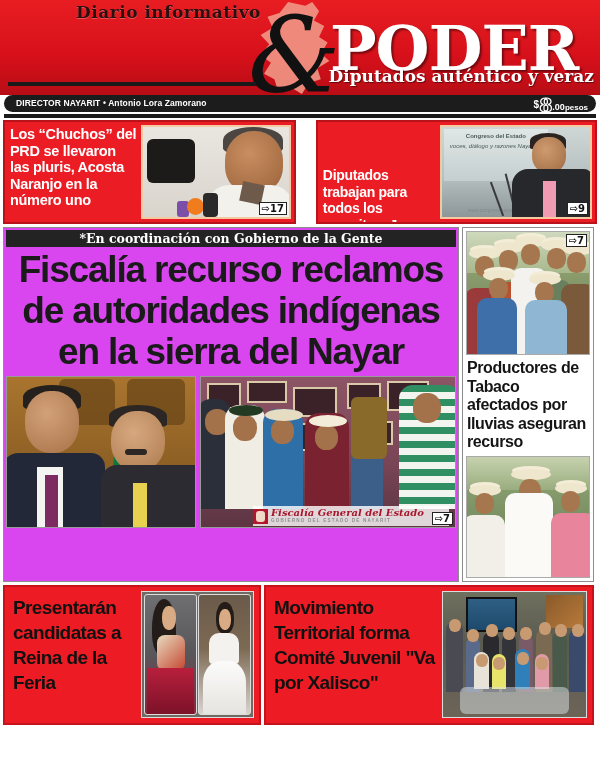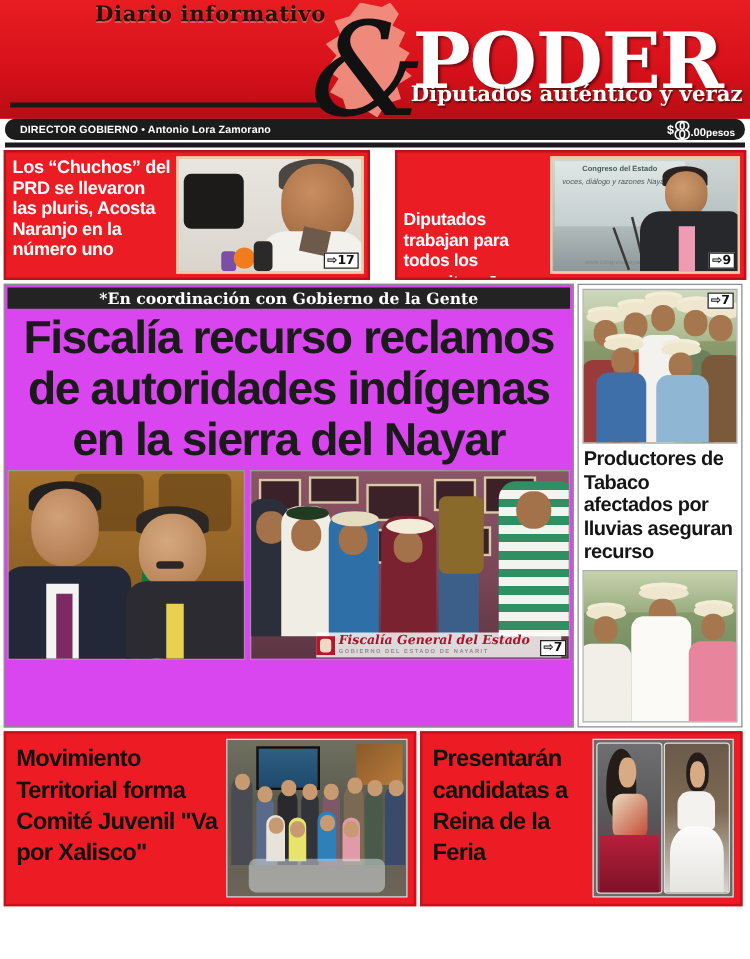--- a/index.html
+++ b/index.html
@@ -441,21 +441,21 @@
     <div class="map-shape"></div>
     <div class="tagline-top">Diario informativo</div>
     <div class="amp">&amp;</div>
     <div class="logo-poder">PODER</div>
     <div class="rule-left"></div>
     <div class="tagline-right">Diputados auténtico y veraz</div>
   </div>
 
   <div class="infobar">
     <div class="director">
-      <span class="bold">DIRECTOR GOBIERNO</span>
+      <span class="bold">DIRECTOR NAYARIT</span>
       <span>•</span>
       <span>Antonio Lora Zamorano</span>
     </div>
     <div class="dateline">Lunes 16 de Febrero de 2015• www.genteypoder.org • No.  1643</div>
     <div class="price">
       <span class="dollar">$</span><span class="eight">8</span><span class="cents">.00</span><span class="pesos">pesos</span>
     </div>
   </div>
   <div class="black-strip"></div>
 
@@ -621,20 +621,42 @@
 
           <div class="ph-grp-hat" style="left:88px; top:26px;"></div>
           <div class="ph-grp-head" style="left:94px; top:34px;"></div>
           <div class="ph-grp-body" style="left:84px; width:44px; height:64px; background:#e8849b;"></div>
         </div>
       </div>
     </div>
   </div>
 
   <div class="bottom">
+
+    <div class="bt right">
+      <div class="bt-head">Presentarán candidatas a Reina de la Feria</div>
+      <div class="bt-photo">
+        <div class="ph-queen1">
+          <div class="q-hair" style="left:14%; top:4%;  width:46%; height:48%;"></div>
+          <div class="q-face" style="left:34%; top:10%; width:26%; height:20%;"></div>
+          <div class="q-dress" style="left:24%; top:34%; width:54%; height:30%;
+               background:linear-gradient(135deg,#e8dcc0,#c4452f); border-radius:8px;"></div>
+          <div class="q-dress" style="left:4%; bottom:0; width:92%; height:38%;
+               background:linear-gradient(180deg,#b81f3c,#7c1228);"></div>
+        </div>
+        <div class="ph-queen2">
+          <div class="q-hair" style="left:34%; top:6%;  width:34%; height:26%;"></div>
+          <div class="q-face" style="left:40%; top:12%; width:22%; height:18%;"></div>
+          <div class="q-dress" style="left:20%; top:32%; width:58%; height:26%;
+               background:#f4f2ee; border-radius:10px 10px 4px 4px;"></div>
+          <div class="q-dress" style="left:8%; bottom:0; width:84%; height:44%;
+               background:linear-gradient(180deg,#fbfbfa,#e6e4e0); border-radius:40% 40% 0 0;"></div>
+        </div>
+      </div>
+    </div>
 
     <div class="bt left">
       <div class="bt-head">Movimiento Territorial forma Comité Juvenil "Va por Xalisco"</div>
       <div class="bt-photo">
         <div class="ph-youth">
           <div class="tv"></div>
             <div class="art"></div>
           <div class="ph-person" style="left:2%;  width:12%; height:56%; background:#4a4a52;"></div>
           <div class="ph-face" style="left:4%;  top:22%;"></div>
           <div class="ph-person" style="left:16%; width:10%; height:44%; background:#5a6a8a;"></div>
@@ -656,36 +678,14 @@
           <div class="ph-person" style="left:34%; width:10%; height:28%; background:#e8e36a; bottom:22%;"></div>
           <div class="ph-face" style="left:35%; top:52%;"></div>
           <div class="ph-person" style="left:50%; width:11%; height:32%; background:#2f7fb8; bottom:22%;"></div>
           <div class="ph-face" style="left:52%; top:48%;"></div>
           <div class="ph-person" style="left:64%; width:10%; height:28%; background:#e09aa8; bottom:22%;"></div>
           <div class="ph-face" style="left:65%; top:52%;"></div>
           <div class="table"></div>
         </div>
       </div>
     </div>
-
-    <div class="bt right">
-      <div class="bt-head">Presentarán candidatas a Reina de la Feria</div>
-      <div class="bt-photo">
-        <div class="ph-queen1">
-          <div class="q-hair" style="left:14%; top:4%;  width:46%; height:48%;"></div>
-          <div class="q-face" style="left:34%; top:10%; width:26%; height:20%;"></div>
-          <div class="q-dress" style="left:24%; top:34%; width:54%; height:30%;
-               background:linear-gradient(135deg,#e8dcc0,#c4452f); border-radius:8px;"></div>
-          <div class="q-dress" style="left:4%; bottom:0; width:92%; height:38%;
-               background:linear-gradient(180deg,#b81f3c,#7c1228);"></div>
-        </div>
-        <div class="ph-queen2">
-          <div class="q-hair" style="left:34%; top:6%;  width:34%; height:26%;"></div>
-          <div class="q-face" style="left:40%; top:12%; width:22%; height:18%;"></div>
-          <div class="q-dress" style="left:20%; top:32%; width:58%; height:26%;
-               background:#f4f2ee; border-radius:10px 10px 4px 4px;"></div>
-          <div class="q-dress" style="left:8%; bottom:0; width:84%; height:44%;
-               background:linear-gradient(180deg,#fbfbfa,#e6e4e0); border-radius:40% 40% 0 0;"></div>
-        </div>
-      </div>
-    </div>
   </div>
 </div>
 
 </body></html>

